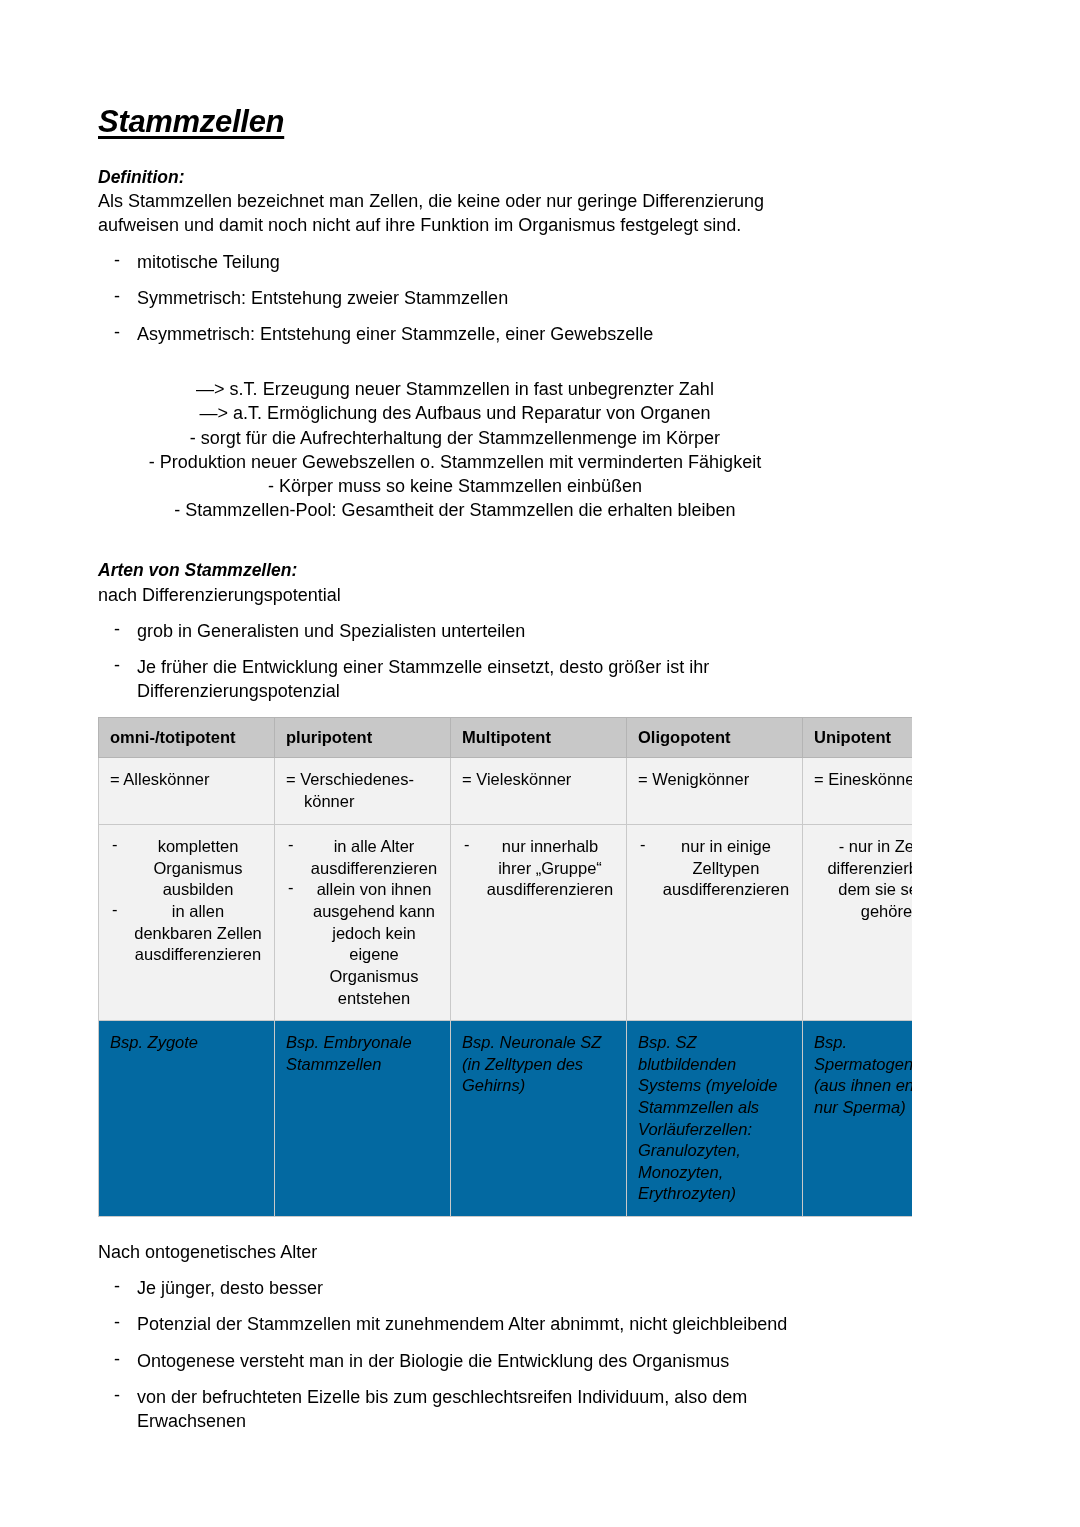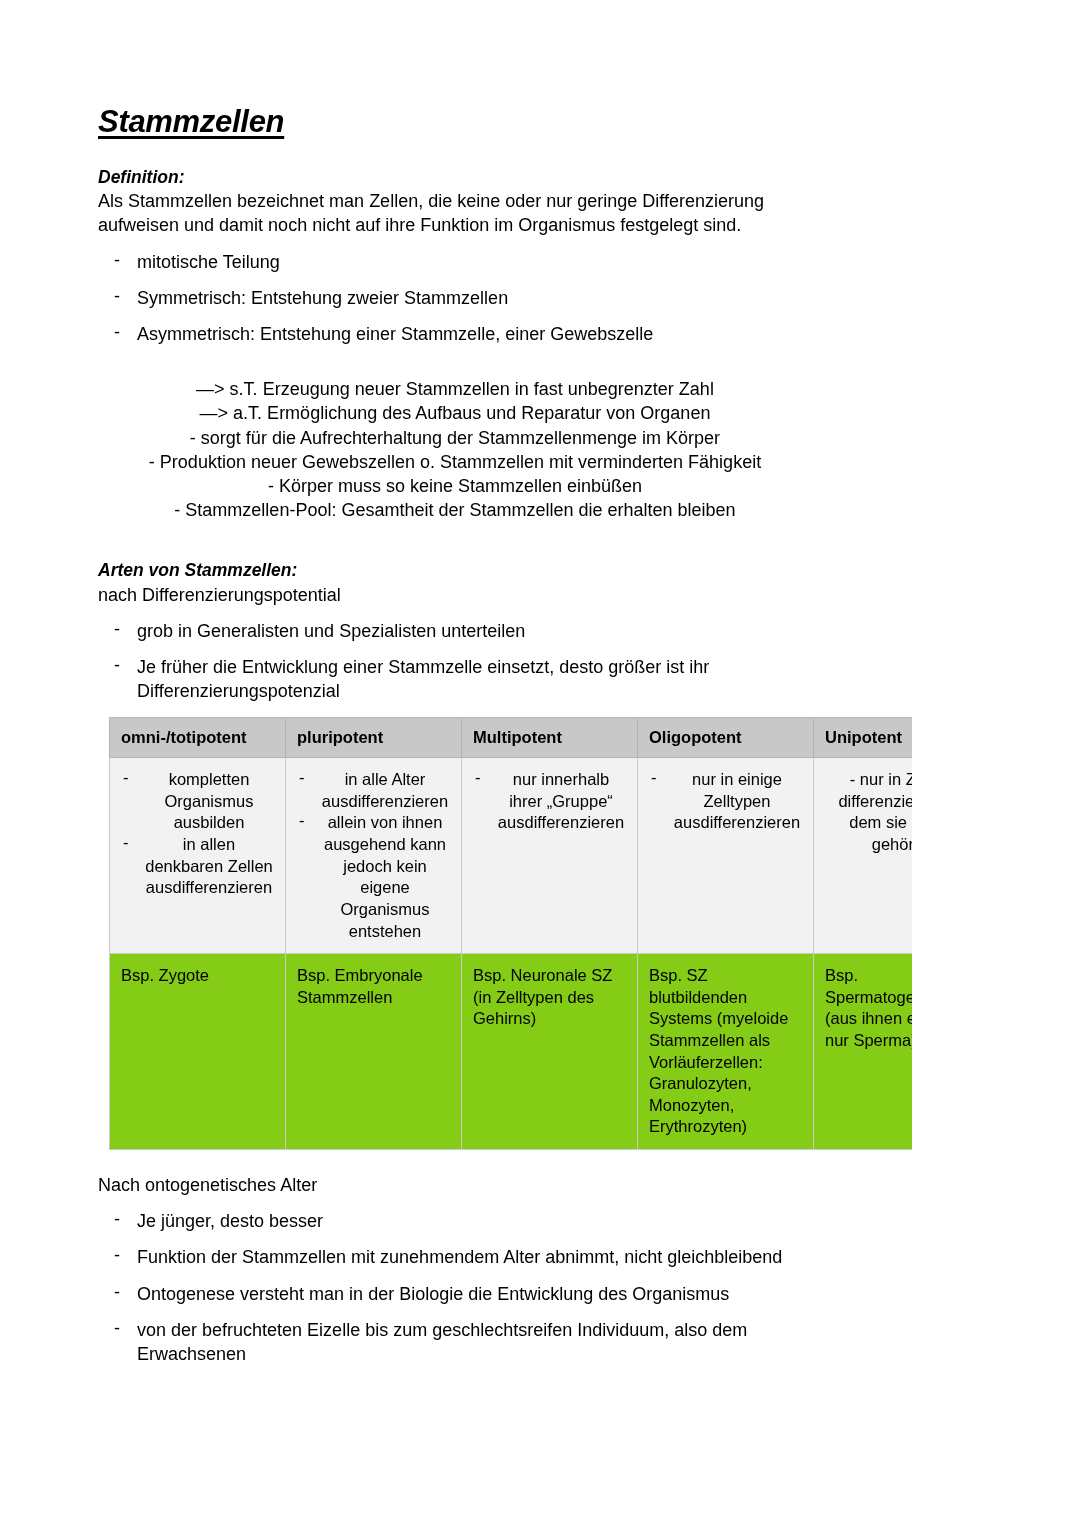--- a/index.html
+++ b/index.html
@@ -78,41 +78,41 @@
     line-height: 1.345;
     margin: 0;
     text-align: center;
   }
   .gap-line { height: 19px; }
 
   
   table.pot {
     border-collapse: collapse;
     width: 880px;
-    margin: 13px 0 0 11px;
+    margin: 13px 0 0 0;
     table-layout: fixed;
   }
   table.pot col { width: 176px; }
   table.pot th, table.pot td {
     border: 1px solid #c9c9c9;
     vertical-align: top;
     padding: 11px 10px 11px 11px;
     font-size: 16.5px;
     line-height: 1.31;
     text-align: left;
   }
   table.pot thead th {
     background: #c8c8c8;
     font-weight: bold;
     border-color: #b4b4b4;
     padding-top: 9px;
     padding-bottom: 9px;
   }
   tr.tint td { background: #f2f2f2; }
-  tr.plain td { background: #84cc16; }
+  tr.plain td { background: #0369a1; font-style: italic; }
   tr.r-def td { height: 44px; }
   tr.r-desc td { height: 168px; text-align: center; }
   tr.r-ex td { height: 172px; }
 
   
   .eq {
     padding-left: 18px;
     text-indent: -18px;
   }
   
@@ -185,20 +185,37 @@
       <thead>
         <tr>
           <th>omni-/totipotent</th>
           <th>pluripotent</th>
           <th>Multipotent</th>
           <th>Oligopotent</th>
           <th>Unipotent</th>
         </tr>
       </thead>
       <tbody>
+        <tr class="tint r-def">
+          <td>
+              <div class="eq">= Alleskönner</div>
+            </td>
+          <td>
+              <div class="eq">= Verschiedenes-könner</div>
+            </td>
+          <td>
+              <div class="eq">= Vieleskönner</div>
+            </td>
+          <td>
+              <div class="eq">= Wenigkönner</div>
+            </td>
+          <td>
+              <div class="eq">= Eineskönner</div>
+            </td>
+        </tr>
         <tr class="tint r-desc">
           <td>
             <ul class="cdash">
               <li>kompletten Organismus ausbilden</li>
               <li>in allen denkbaren Zellen ausdifferenzieren</li>
             </ul>
           </td>
           <td>
             <ul class="cdash">
               <li>in alle Alter ausdifferenzieren</li>
@@ -237,19 +254,19 @@
             </td>
         </tr>
       </tbody>
     </table>
   </div>
 
   <div class="bottom">
     <p class="para">Nach ontogenetisches Alter</p>
     <ul class="dash">
       <li>Je jünger, desto besser</li>
-      <li>Funktion der Stammzellen mit zunehmendem Alter abnimmt, nicht gleichbleibend</li>
+      <li>Potenzial der Stammzellen mit zunehmendem Alter abnimmt, nicht gleichbleibend</li>
       <li>Ontogenese versteht man in der Biologie die Entwicklung des Organismus</li>
       <li>von der befruchteten Eizelle bis zum geschlechtsreifen Individuum, also dem Erwachsenen</li>
     </ul>
   </div>
 
 </div>
 
 </body></html>

